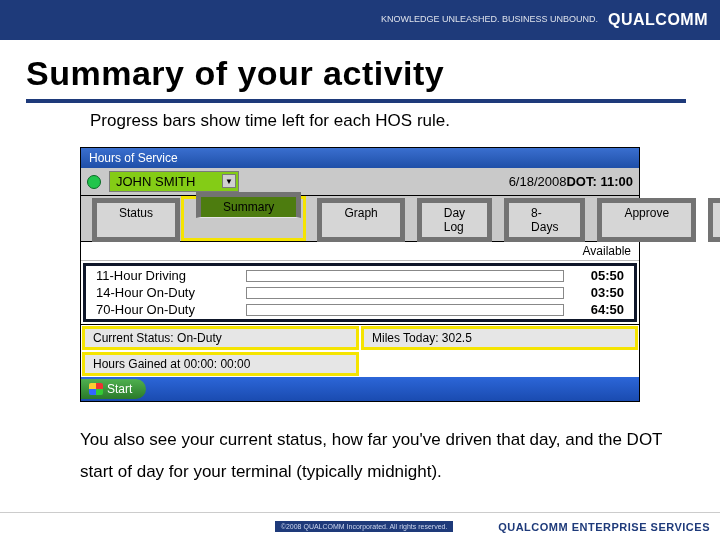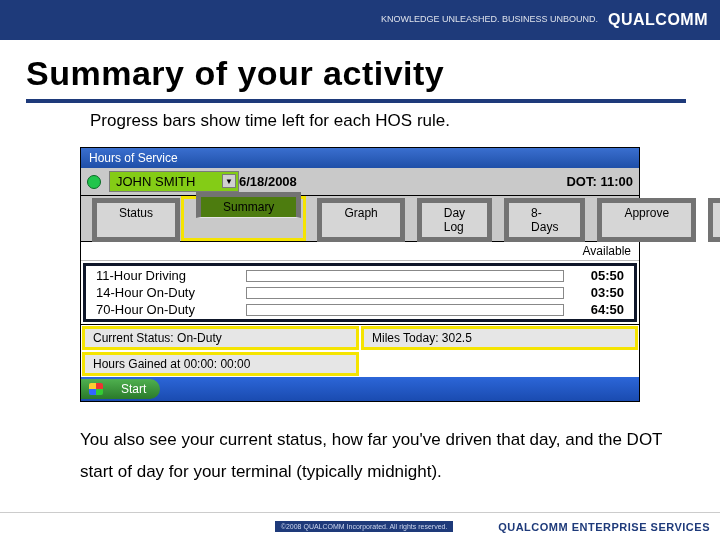--- a/index.html
+++ b/index.html
@@ -8,39 +8,39 @@
 .top-banner .tag{text-align:right;line-height:1.1;margin-right:10px;opacity:.85}
 .brand{font-size:16px;font-weight:bold;letter-spacing:.5px}
 .title{font-family:Impact,"Arial Black",sans-serif;font-size:34px;font-weight:900;color:#000000;margin:14px 0 8px 26px;border-bottom:4px solid #1e3a7a;width:660px;padding-bottom:6px;letter-spacing:.5px}
 .subtitle{font-size:17px;color:#000;margin:8px 0 16px 90px}
 .device{width:560px;margin:0 auto;border:1px solid #000}
 .win-title{background:linear-gradient(#3a6fcf,#1f4fa8);color:#fff;font-size:12px;padding:3px 8px}
 .user-row{display:flex;align-items:center;background:#c9c9c9;padding:3px 6px;border-bottom:1px solid #000;font-size:13px}
 .led{width:14px;height:14px;border-radius:50%;background:#21c54c;border:1px solid #0a6a25;margin-right:8px}
 .combo{background:#84cc16;border:1px solid #7a7a7a;padding:2px 22px 2px 6px;font-size:13px;position:relative;min-width:130px}
 .combo .arrow{position:absolute;right:2px;top:2px;width:14px;height:14px;background:#d0d0d0;border:1px solid #7a7a7a;display:flex;align-items:center;justify-content:center;font-size:8px}
-.date{flex:1;text-align:left;font-weight:bold}
+.date{flex:1;text-align:right;font-weight:normal}
 .dot{font-weight:bold}
 .tabs{display:flex;background:#c9c9c9;border-bottom:1px solid #000;font-size:12px}
 .tab{padding:3px 22px;border:5px solid #737373;background:#d6d6d6;margin:2px 1px -1px 11px}
 .tab.active{background:#4d7c0f;border-bottom:1px solid #e6e6e6}
 .tab-hl{border:3px solid #f5e400;padding:1px}
 .rules{background:#fff;position:relative}
 .rules-header{display:flex;justify-content:flex-end;padding:2px 8px;font-size:12px;border-bottom:1px solid #bbb}
 .rule-row{display:flex;align-items:center;padding:1px 10px;font-size:13px}
 .rule-label{width:140px}
 .bar-wrap{flex:1;height:12px;background:#fff;border:1px solid #888;margin:0 10px}
 .bar-fill{height:100%;background:#1e3a7a}
 .rule-val{width:50px;text-align:right;font-weight:bold}
 .rules-block{border:3px solid #0f172a;margin:2px;padding:1px 0}
 .status-grid{display:grid;grid-template-columns:1fr 1fr;border-top:1px solid #000}
 .status-cell{border:3px solid #f5e400;margin:1px;padding:2px 8px;background:#e6e6e6;font-size:12px}
 .status-cell b{font-weight:normal}
 .taskbar{display:flex;align-items:center;background:linear-gradient(#2c66d8,#1a4bb0);height:24px}
-.start-btn{background:linear-gradient(#4fb04f,#2a7a2a);color:#fff;font-size:12px;padding:3px 14px 3px 8px;display:flex;align-items:center;gap:18px;border-radius:0 10px 10px 0}
+.start-btn{background:linear-gradient(#4fb04f,#2a7a2a);color:#fff;font-size:12px;padding:3px 14px 3px 8px;display:flex;align-items:center;gap:4px;border-radius:0 10px 10px 0}
 .start-flag{width:14px;height:12px;background:conic-gradient(#e33 0 25%,#3c3 25% 50%,#36f 50% 75%,#fc3 75% 100%);border-radius:2px}
 .bottom-text{font-size:17px;color:#000;margin:22px 40px 0 80px;line-height:1.9;max-width:590px}
 .footer{position:absolute;bottom:0;left:0;right:0;height:28px;border-top:1px solid #ccc;display:flex;align-items:center;justify-content:space-between;padding:0 10px;font-size:8px;color:#666}
 .footer .fine{background:#1e3a7a;color:#cdd7ef;padding:2px 6px;font-size:7px;line-height:1.1;margin-left:220px}
 .footer .svc{color:#1e3a7a;font-weight:bold;font-size:11px;letter-spacing:.5px}
 </style>
 </head>
 <body>
 
 <div class="top-banner">

